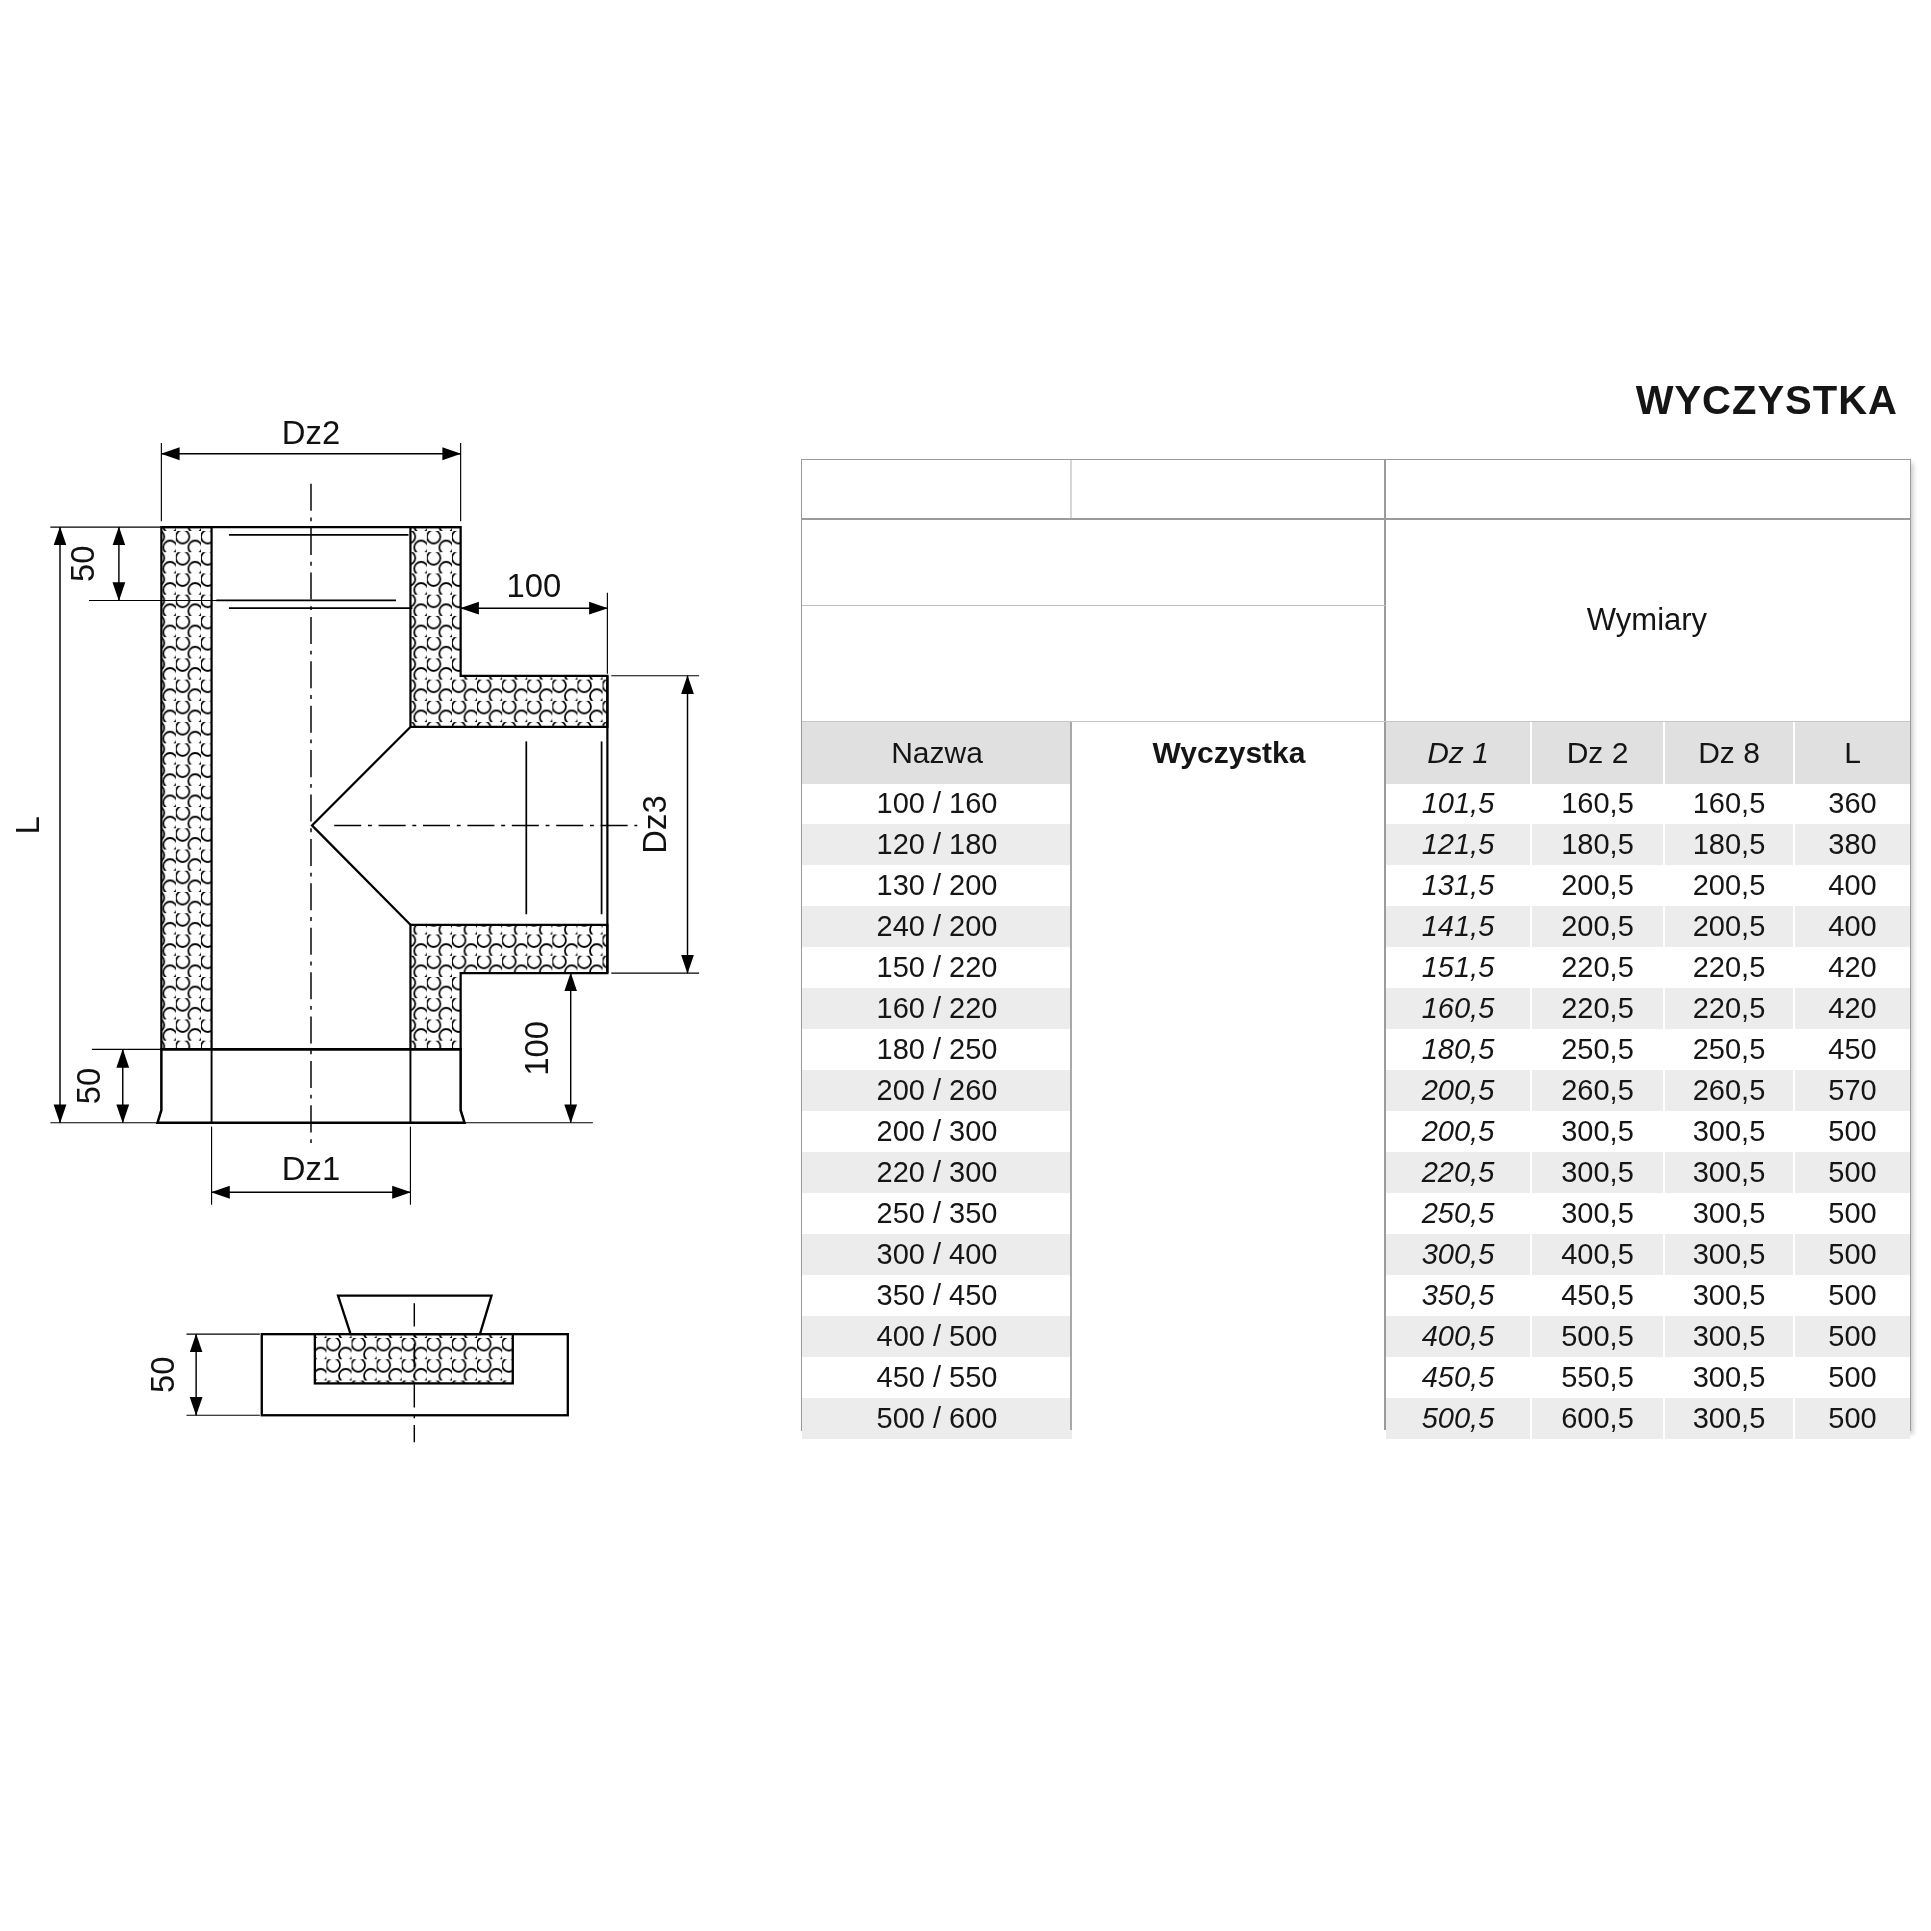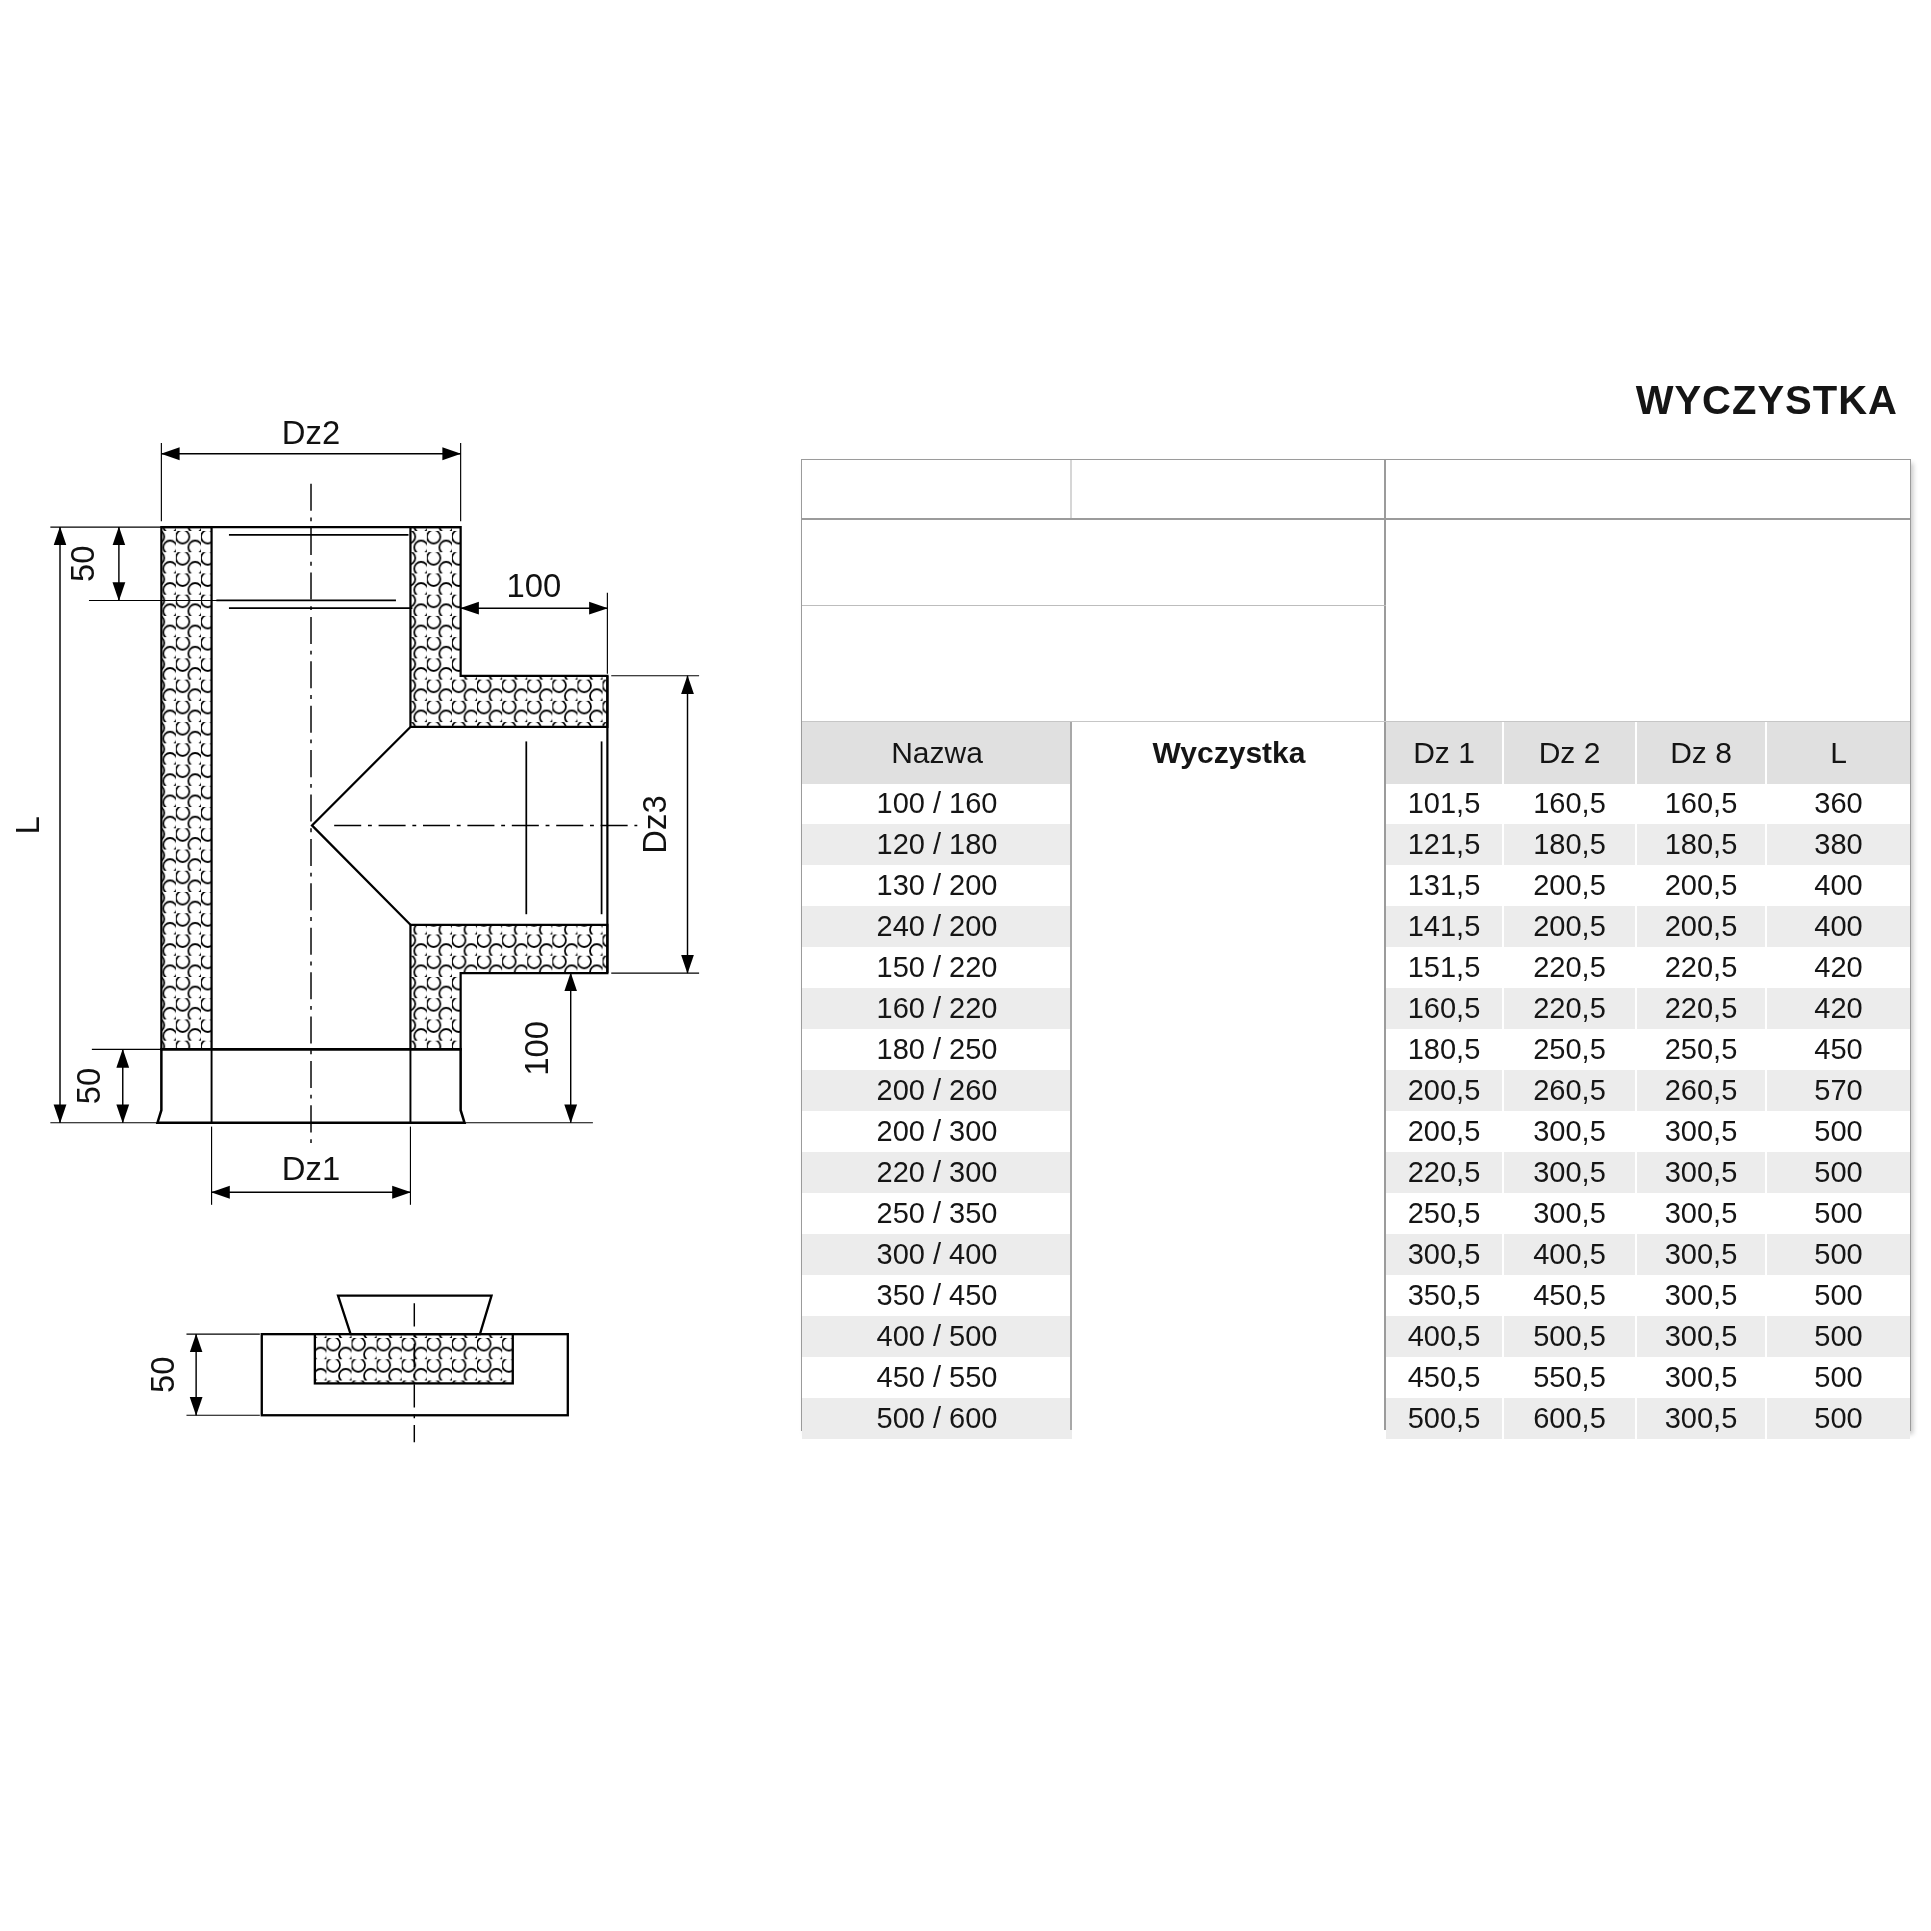--- a/index.html
+++ b/index.html
@@ -32,21 +32,21 @@
   }
   .hdr{
     position:absolute;left:0;top:261px;width:100%;height:63px;background:#e0e0e0;
     display:flex;font-size:30px;text-align:center;
   }
   .hdr>div{line-height:63px;}
   .rows{position:absolute;left:0;top:323px;width:100%;}
   .trow{display:flex;height:41px;line-height:41px;font-size:29px;text-align:center;}
   .c-name{width:270px;}
   .c-gap{width:314px;background:#fff;}
-  .c-d1{width:116px;}
+  .c-d1{width:144px;font-style:italic;}
   .c-d2{width:133px;border-left:2.9px solid #fff;}
   .c-d3{width:130px;border-left:2.9px solid #fff;}
   .c-l{flex:1;border-left:2.9px solid #fff;}
   .trow.alt .c-name,.trow.alt .c-d1,.trow.alt .c-d2,.trow.alt .c-d3,.trow.alt .c-l{background:#ececec;}
   .hdr .c-wycz{font-weight:bold;}
   
   .v280{position:absolute;left:268px;top:261px;bottom:0;width:1.9px;background:#a8a8a8;}
   .v280t{position:absolute;left:268px;top:0;height:58px;width:1.9px;background:#d6d6d6;}
   .v605{position:absolute;left:582px;top:0;bottom:0;width:1.9px;background:#9b9b9b;}
   .h60{position:absolute;left:0;top:58px;width:100%;height:1.9px;background:#9b9b9b;}
@@ -158,20 +158,23 @@
       <text class="dimtxt" transform="rotate(-90 180 1424)" x="180" y="1424" text-anchor="middle" stroke="none">50</text>
     </g>
   </g>
 </svg>
 
 <div class="page-title">WYCZYSTKA</div>
 
 <div class="tbl">
 
 
+  <div class="wym">
+    <span>Wymiary</span>
+  </div>
 
   <div class="hdr">
     <div class="c-name">Nazwa</div>
     <div class="c-gap c-wycz">Wyczystka</div>
     <div class="c-d1">Dz 1</div>
     <div class="c-d2">Dz 2</div>
     <div class="c-d3">Dz 8</div>
     <div class="c-l">L</div>
   </div>
 

